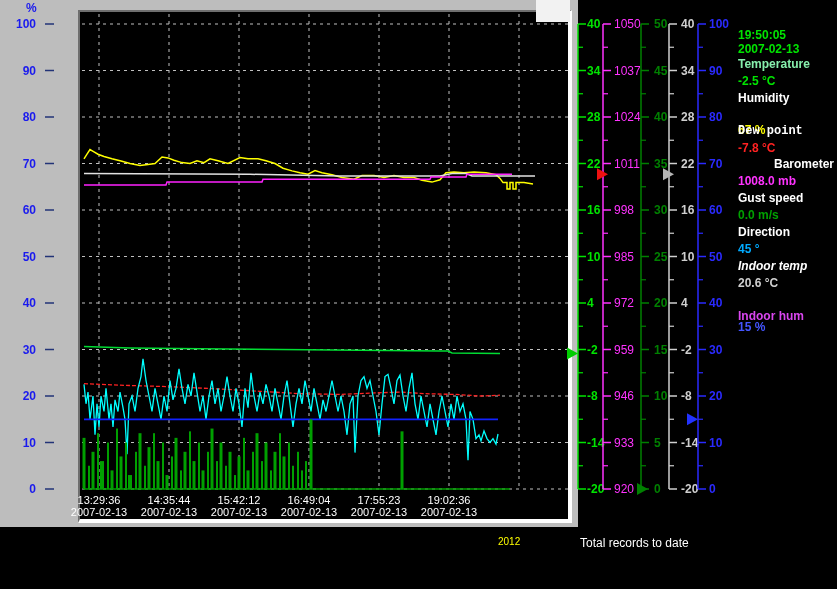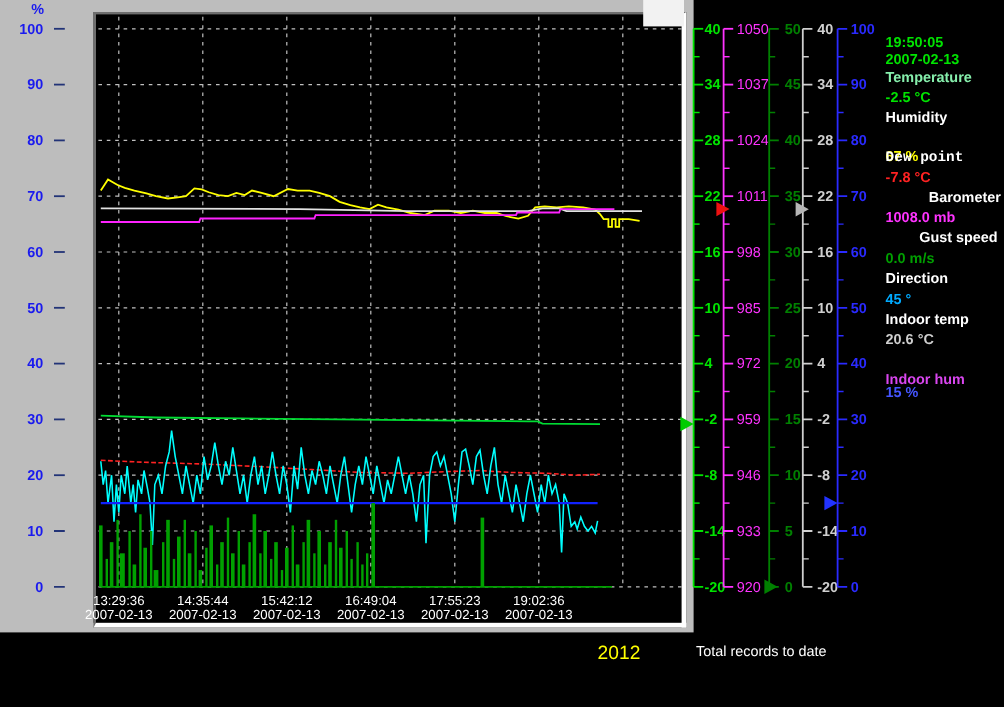--- a/index.html
+++ b/index.html
@@ -7,21 +7,21 @@
           font-family:"Liberation Sans",sans-serif;}
   #gray-panel{position:absolute;left:0;top:0;width:578px;height:527px;background:#bdbdbd;}
   #white-corner{position:absolute;left:536px;top:0;width:34px;height:22px;background:#f2f2f2;}
   #plot-box{position:absolute;left:78px;top:10px;width:488px;height:507px;background:#000;
             border-style:solid;border-color:#6e6e6e #ffffff #ffffff #6e6e6e;
             border-width:2px 4px 4px 2px;}
   #overlay{position:absolute;left:0;top:0;width:837px;height:589px;pointer-events:none;}
   #percent-title{position:absolute;left:26px;top:1px;color:#1a1aee;font-weight:bold;font-size:12px;}
   #readings{position:absolute;left:738px;top:0;width:99px;height:340px;}
   #readings div{position:absolute;left:0;white-space:nowrap;font-weight:bold;font-size:12px;}
-  #footer-count{position:absolute;left:498px;top:536px;color:#ffff00;font-size:16px;}
+  #footer-count{position:absolute;left:498px;top:536px;color:#ffff00;font-size:10px;}
   #footer-label{position:absolute;left:562px;top:536px;color:#ffffff;font-size:12px;margin-left:18px;}
 </style>
 </head>
 <body>
 
 <div id="screen">
   <div id="gray-panel"></div>
   <div id="percent-title">%</div>
   <div id="plot-box"></div>
   <div id="white-corner"></div>
@@ -338,24 +338,24 @@
       <div style="color: rgb(0, 228, 0); top: 28px;">19:50:05</div>
       <div style="color: rgb(0, 228, 0); top: 42px;">2007-02-13</div>
       <div style="color: #86efac; top: 57px;">Temperature</div>
       <div style="color: rgb(0, 228, 0); top: 74px;">-2.5 °C</div>
       <div style="color: rgb(255, 255, 255); top: 91px;">Humidity</div>
       <div style="color: rgb(255, 255, 0); top: 123px;">67 %</div>
       <div style="color: rgb(255, 255, 255); top: 124px; font-family: Liberation Mono, monospace;">Dew point</div>
       <div style="color: rgb(255, 34, 34); top: 141px;">-7.8 °C</div>
       <div style="color: rgb(255, 255, 255); top: 157px; margin-left: 36px;">Barometer</div>
       <div style="color: rgb(255, 51, 255); top: 174px;">1008.0 mb</div>
-      <div style="color: rgb(255, 255, 255); top: 191px; margin-left: 28px;">Gust speed</div>
+      <div style="color: rgb(255, 255, 255); top: 191px;">Gust speed</div>
       <div style="color: rgb(0, 160, 0); top: 208px;">0.0 m/s</div>
       <div style="color: rgb(255, 255, 255); top: 225px;">Direction</div>
       <div style="color: rgb(0, 170, 255); top: 242px;">45 °</div>
-      <div style="color: rgb(255, 255, 255); top: 259px;">Indoor temp</div>
+      <div style="color: rgb(255, 255, 255); top: 259px; font-style: italic;">Indoor temp</div>
       <div style="color: rgb(207, 207, 207); top: 276px;">20.6 °C</div>
       <div style="color: #d946ef; top: 293px; margin-top: 16px;">Indoor hum</div>
       <div style="color: rgb(68, 85, 255); top: 320px;">15 %</div>
     </div>
   <div id="footer-count">2012</div>
   <div id="footer-label">Total records to date</div>
 </div>
 
 </body></html>

